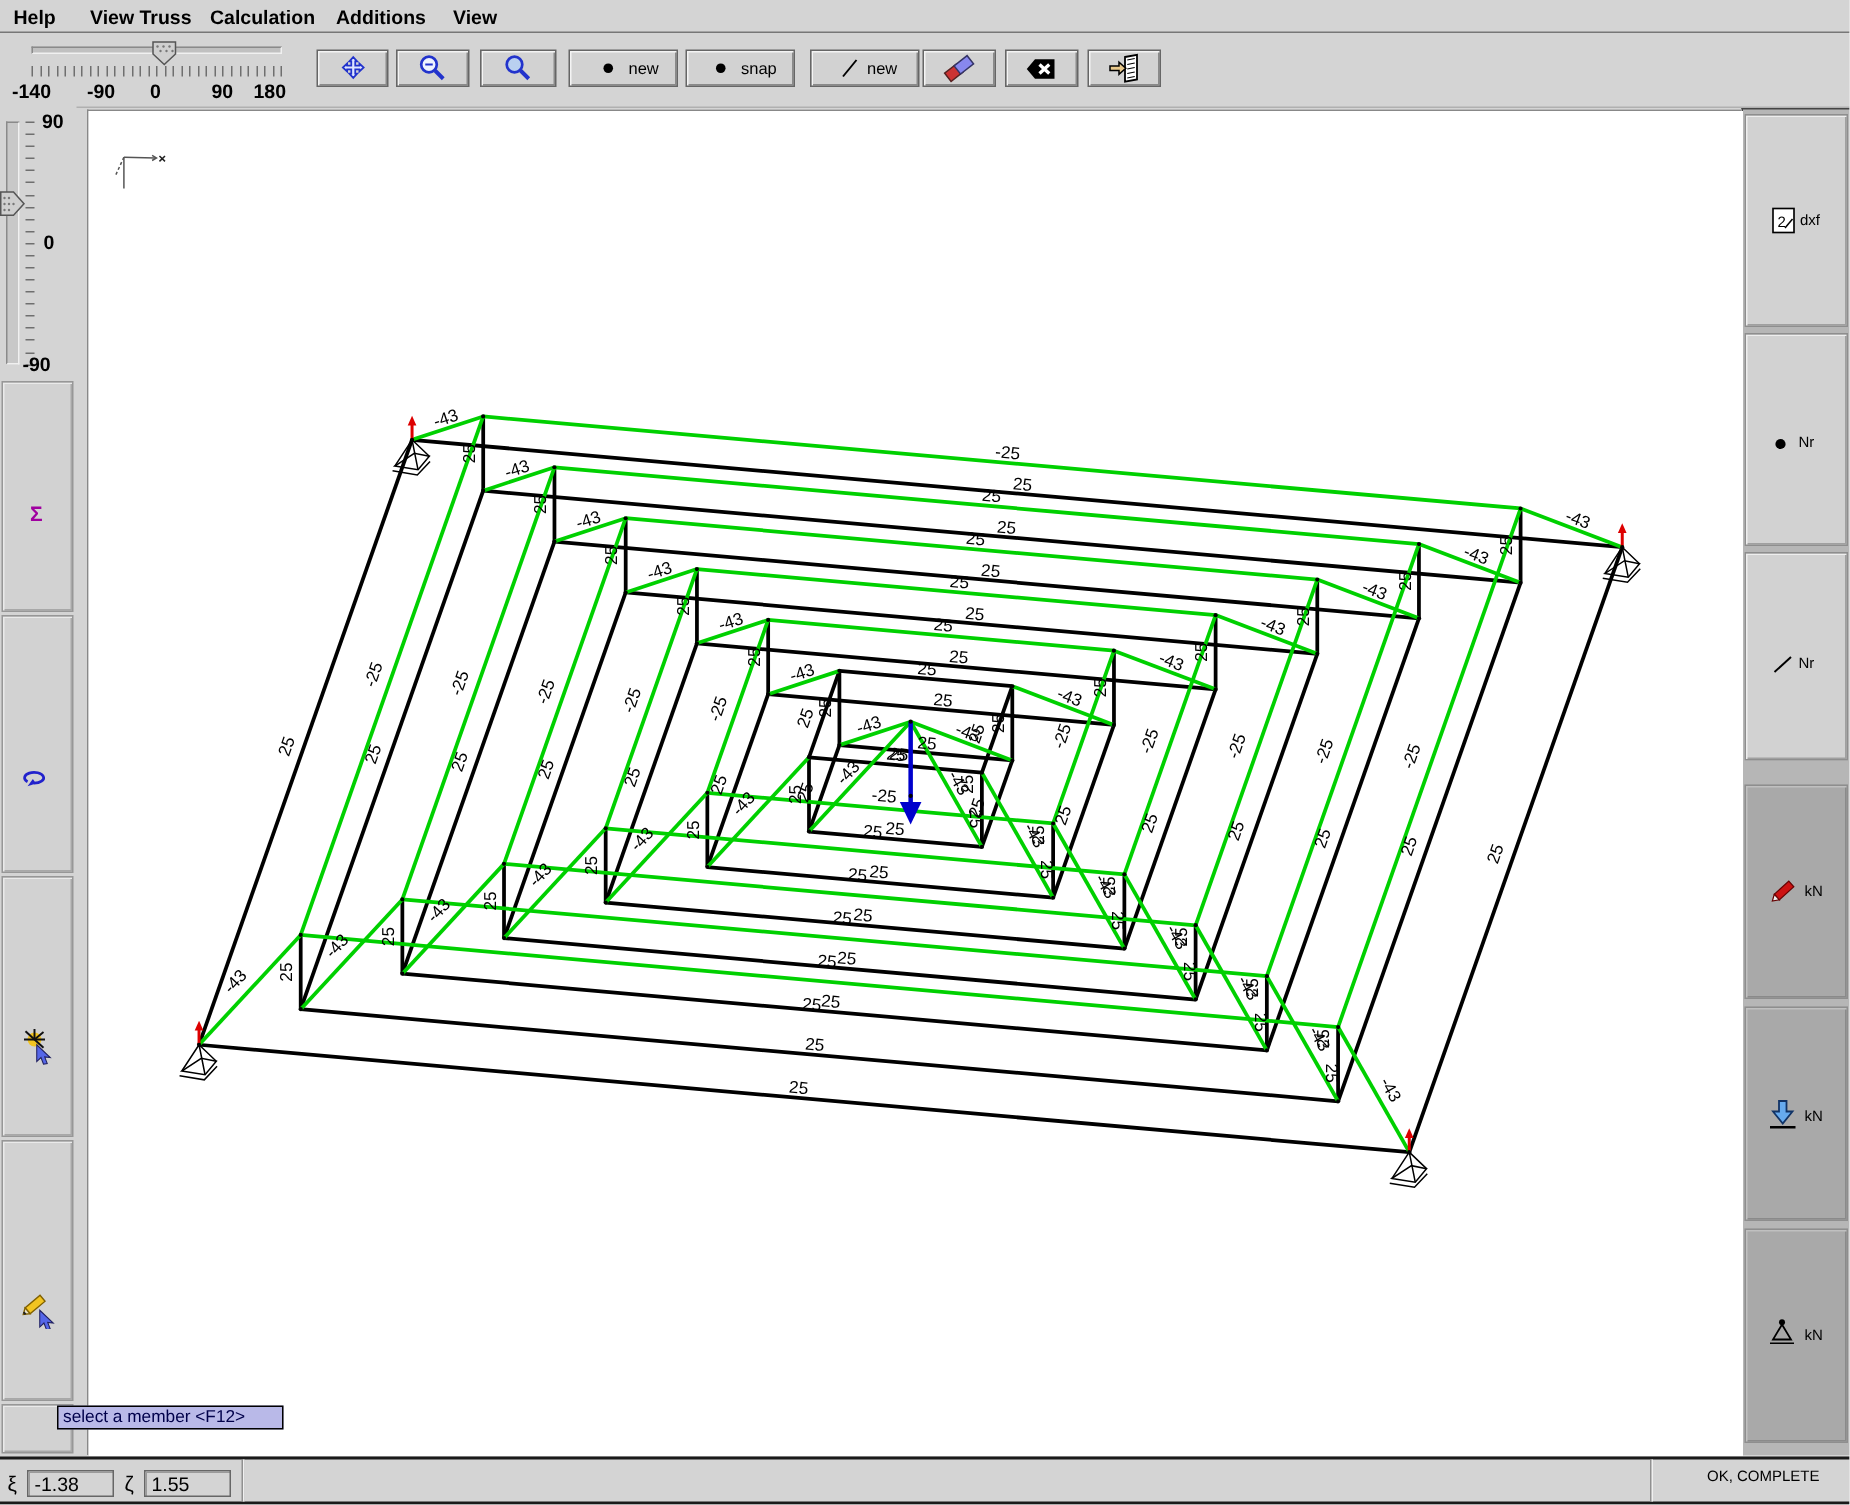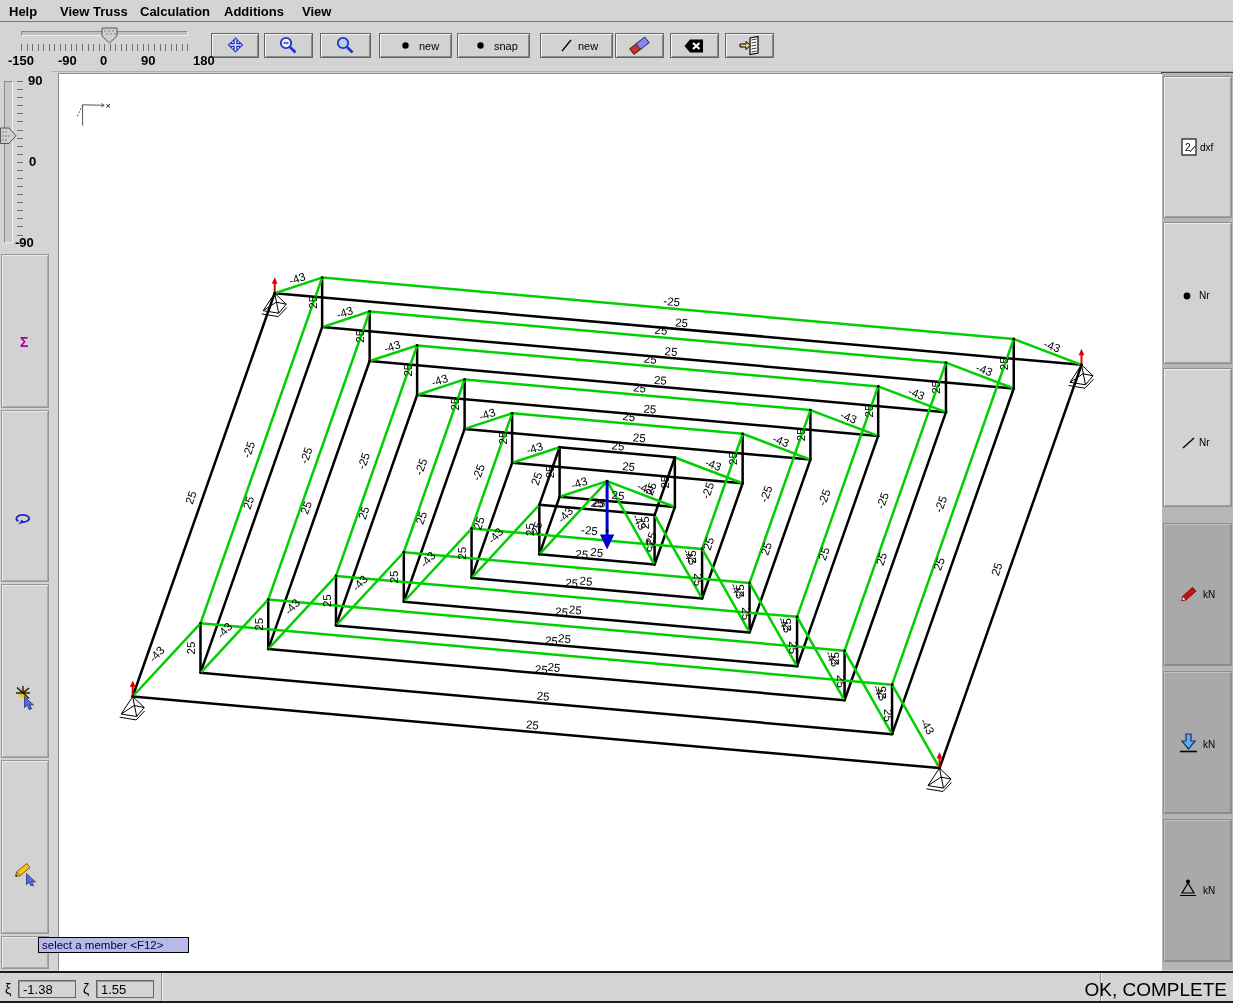--- a/index.html
+++ b/index.html
@@ -71,25 +71,25 @@
 <div class="tick" style="left:137.3px;top:21px;width:1px;height:7px"></div>
 <div class="tick" style="left:142.9px;top:21px;width:1px;height:7px"></div>
 <div class="tick" style="left:148.4px;top:21px;width:1px;height:7px"></div>
 <div class="tick" style="left:154.0px;top:21px;width:1px;height:7px"></div>
 <div class="tick" style="left:159.5px;top:21px;width:1px;height:7px"></div>
 <div class="tick" style="left:165.0px;top:21px;width:1px;height:7px"></div>
 <div class="tick" style="left:170.6px;top:21px;width:1px;height:7px"></div>
 <div class="tick" style="left:176.1px;top:21px;width:1px;height:7px"></div>
 <div class="tick" style="left:181.7px;top:21px;width:1px;height:7px"></div>
 <div class="tick" style="left:187.2px;top:21px;width:1px;height:7px"></div>
-  <div class="num" style="left:8px;top:30px">-150</div>
+  <div class="num" style="left:8px;top:30px">-140</div>
   <div class="num" style="left:58px;top:30px">-90</div>
   <div class="num" style="left:100px;top:30px">0</div>
   <div class="num" style="left:141px;top:30px">90</div>
-  <div class="num" style="left:193px;top:30px">180</div>
+  <div class="num" style="left:169px;top:30px">180</div>
 
   <div class="btn" style="left:211px;top:10px;width:48px;height:25px"></div>
   <svg style="position:absolute;left:225px;top:13px" width="21" height="18" viewBox="0 0 22 22">
     <path d="M11 2.5 L14.2 6 L12.6 6 L12.6 9.4 L16 9.4 L16 7.8 L19.5 11 L16 14.2 L16 12.6 L12.6 12.6 L12.6 16 L14.2 16 L11 19.5 L7.8 16 L9.4 16 L9.4 12.6 L6 12.6 L6 14.2 L2.5 11 L6 7.8 L6 9.4 L9.4 9.4 L9.4 6 L7.8 6 Z" fill="#dde4ff" stroke="#2233cc" stroke-width="1.4"></path>
   </svg>
   <div class="btn" style="left:264px;top:10px;width:49px;height:25px"></div>
   <svg style="position:absolute;left:277px;top:12px" width="24" height="22" viewBox="0 0 24 22">
     <circle cx="9" cy="8" r="5.2" fill="#eef2ff" stroke="#2233cc" stroke-width="1.8"></circle>
     <line x1="6.5" y1="8" x2="11.5" y2="8" stroke="#2233cc" stroke-width="1.4"></line>
     <line x1="13" y1="12" x2="18.5" y2="17.5" stroke="#2233cc" stroke-width="2.6"></line>
@@ -552,14 +552,14 @@
 
 <div id="tooltip">select a member &lt;F12&gt;</div>
 
 <div id="statusbar">
   <div style="position:absolute;left:5px;top:8px;font-size:14px;">ξ</div>
   <div class="field" style="left:18px;width:58px">-1.38</div>
   <div style="position:absolute;left:83px;top:8px;font-size:14px;">ζ</div>
   <div class="field" style="left:96px;width:58px">1.55</div>
   <div style="position:absolute;left:161px;top:0;width:2px;height:28px;background:#909090;border-right:1px solid #f0f0f0"></div>
   <div style="position:absolute;left:1100px;top:0;width:2px;height:28px;background:#909090;border-right:1px solid #f0f0f0"></div>
-  <div style="position:absolute;right:6px;top:6px;font-size:19px;">OK, COMPLETE</div>
+  <div style="position:absolute;right:20px;top:6px;font-size:10px;">OK, COMPLETE</div>
 </div>
 
 </body></html>

